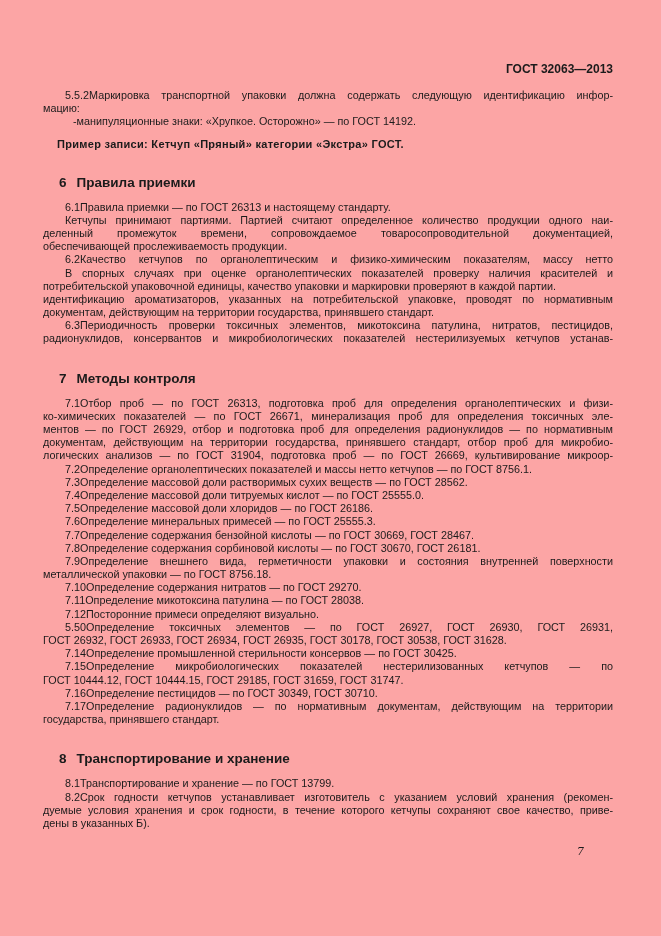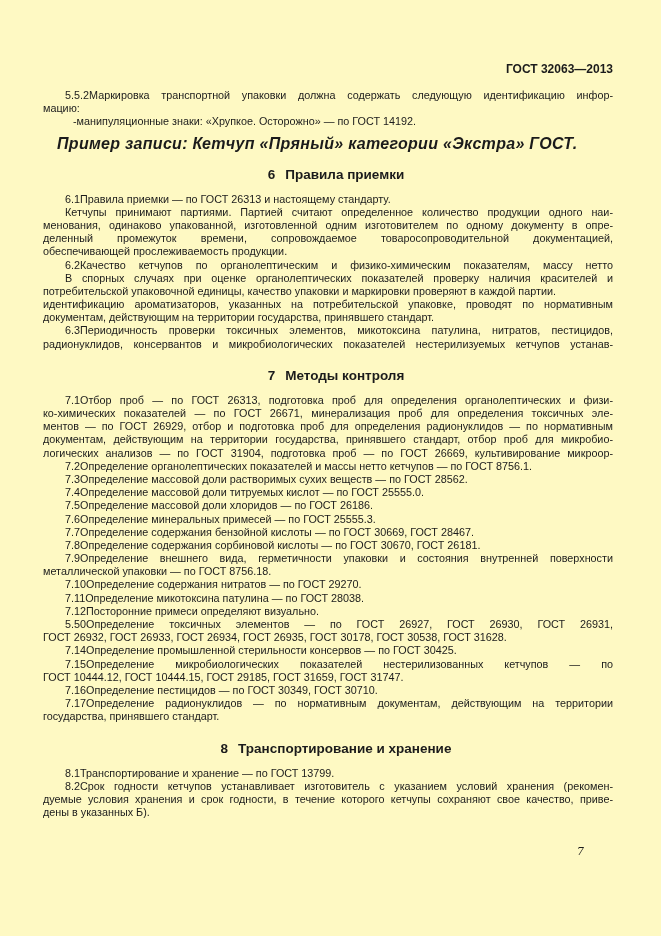--- a/index.html
+++ b/index.html
@@ -1,29 +1,29 @@
 <!DOCTYPE html>
 <html><head>
 <meta charset="utf-8">
 <style>
   html,body{margin:0;padding:0;background:#ffffff;}
-  .page{position:relative;width:661px;height:936px;background:#fef9c3;overflow:hidden;
+  .page{position:relative;width:661px;height:936px;background:#fca5a5;overflow:hidden;
         font-family:"Liberation Sans",sans-serif;color:#1b1b1b;
         -webkit-font-smoothing:antialiased;}
   .content{position:absolute;left:43px;top:0;width:570px;}
   .doc-header{margin-top:62px;text-align:right;font-weight:bold;font-size:12px;line-height:15px;}
   .body{margin-top:12px;}
   .ln{font-size:10.8px;line-height:13.2px;height:13.2px;}
   .ind{text-indent:22px;}
   .ind-b{text-indent:30px;}
   .full{text-align:justify;text-align-last:justify;}
   .num{}
-  .ex{font-size:16px;font-weight:bold;font-style:italic;line-height:12px;height:12px;
+  .ex{font-size:11px;font-weight:bold;line-height:12px;height:12px;
       margin:9px 0 1px 0;text-indent:14px;letter-spacing:0.3px;}
-  .hd{font-size:13.5px;font-weight:bold;line-height:17px;height:17px;margin:16px 0 10px 16px;text-align:center;}
+  .hd{font-size:13.5px;font-weight:bold;line-height:17px;height:17px;margin:24px 0 10px 16px;}
   .hd .hnum{padding-right:10px;}
   .pageno{position:absolute;top:845px;left:577px;font-family:"DejaVu Serif",serif;
           font-style:italic;font-size:11px;line-height:13px;}
 </style>
 </head>
 <body>
 
 <div class="page">
   <div class="content">
     <div class="doc-header">
@@ -31,21 +31,20 @@
     </div>
     <div class="body">
       <div class="ln ind full"><span class="num">5.5.2</span><span>Маркировка транспортной упаковки должна содержать следующую идентификацию инфор-</span></div>
       <div class="ln"><span>мацию:</span></div>
       <div class="ln ind-b"><span class="num">-</span><span>манипуляционные знаки: «Хрупкое. Осторожно» — по ГОСТ 14192.</span></div>
       <div class="ex"><span>Пример записи: Кетчуп «Пряный» категории «Экстра» ГОСТ.</span></div>
 
       <div class="hd"><span class="hnum">6</span><span>Правила приемки</span></div>
       <div class="ln ind"><span class="num">6.1</span><span>Правила приемки — по ГОСТ 26313 и настоящему стандарту.</span></div>
       <div class="ln ind full"><span>Кетчупы принимают партиями. Партией считают определенное количество продукции одного наи-</span></div>
-      <div class="ln full"><span>менования, одинаково упакованной, изготовленной одним изготовителем по одному документу в опре-</span></div>
       <div class="ln full"><span>деленный промежуток времени, сопровождаемое товаросопроводительной документацией,</span></div>
       <div class="ln"><span>обеспечивающей прослеживаемость продукции.</span></div>
       <div class="ln ind full"><span class="num">6.2</span><span>Качество кетчупов по органолептическим и физико-химическим показателям, массу нетто</span></div>
       <div class="ln ind full"><span>В спорных случаях при оценке органолептических показателей проверку наличия красителей и</span></div>
       <div class="ln"><span>потребительской упаковочной единицы, качество упаковки и маркировки проверяют в каждой партии.</span></div>
       <div class="ln full"><span>идентификацию ароматизаторов, указанных на потребительской упаковке, проводят по нормативным</span></div>
       <div class="ln"><span>документам, действующим на территории государства, принявшего стандарт.</span></div>
       <div class="ln ind full"><span class="num">6.3</span><span>Периодичность проверки токсичных элементов, микотоксина патулина, нитратов, пестицидов,</span></div>
       <div class="ln full"><span>радионуклидов, консервантов и микробиологических показателей нестерилизуемых кетчупов устанав-</span></div>
 

